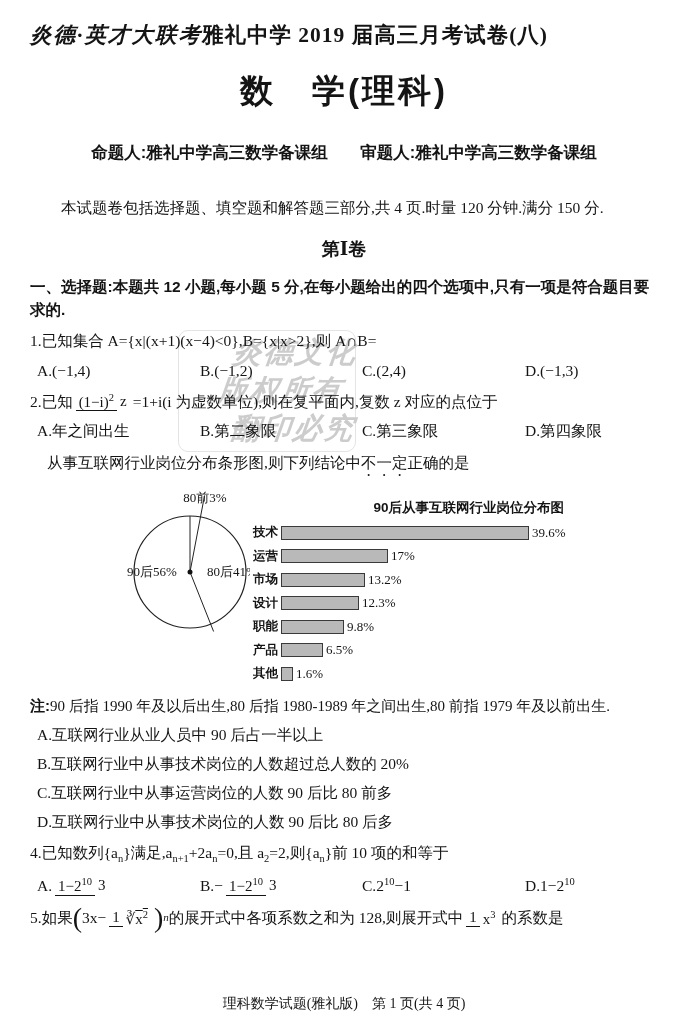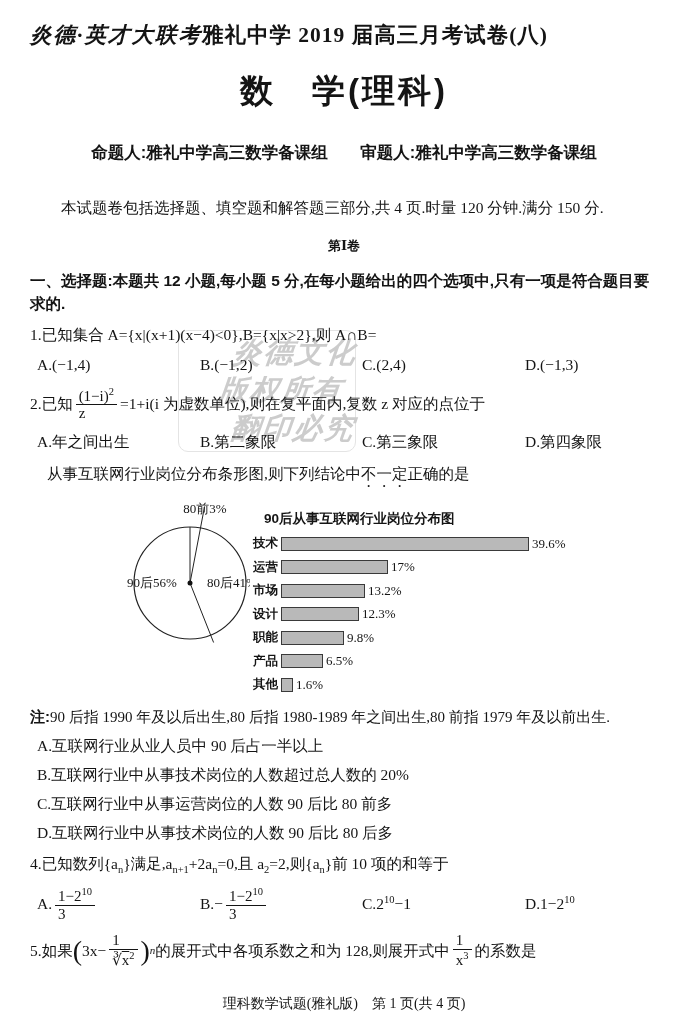--- a/index.html
+++ b/index.html
@@ -14,48 +14,48 @@
   }
   .content{position:relative;z-index:2;padding:12px 30px 0 30px;}
   .hei{font-family:"Liberation Sans","DejaVu Sans",sans-serif;}
 
   .exam-header{text-align:left;font-size:21.5px;font-weight:bold;margin-top:8px;letter-spacing:1px;}
   .exam-header .series{font-style:italic;letter-spacing:2px;}
   .subject-title{text-align:center;font-size:33px;font-weight:bold;letter-spacing:3px;margin-top:20px;}
   .authors{text-align:center;font-size:16.5px;font-weight:bold;margin-top:28px;}
   .authors span{margin:0 14px;}
   .intro{margin-top:32px;text-indent:2em;line-height:1.5;}
-  .volume{text-align:center;font-size:13px;font-weight:bold;margin-top:18px;}
+  .volume{text-align:center;font-size:18px;font-weight:bold;margin-top:18px;}
   .instruction{font-weight:bold;font-size:15.5px;margin-top:15px;line-height:1.45;}
 
   .question{margin-top:8px;line-height:1.5;}
   .q-flex{display:flex;align-items:center;flex-wrap:wrap;margin-top:8px;line-height:1.4;}
   .opts4{display:grid;grid-template-columns:163px 162px 163px 1fr;padding-left:7px;margin-top:7px;align-items:center;}
   .opt-line{padding-left:7px;margin-top:8px;line-height:1.35;}
   .opt-frac{display:flex;align-items:center;}
 
-  .frac{display:inline-flex;flex-direction:column;vertical-align:middle;margin:1px 3px;line-height:1.12;font-size:15px;}
+  .frac{display:inline-flex;flex-direction:row;align-items:center;vertical-align:middle;margin:1px 3px;line-height:1.12;font-size:15px;}
   .frac .fn{border-bottom:1px solid #141414;padding:0 3px;}
   .frac .fd{padding:0 3px;}
   .rad{text-decoration:overline;}
   .bigp{font-size:28px;font-weight:400;line-height:.9;}
   .pexp{font-size:11px;vertical-align:18px;font-style:italic;}
 
   sup{font-size:10.5px;} sub{font-size:10.5px;}
 
   .emph{
     text-emphasis:filled dot;text-emphasis-position:under right;
     -webkit-text-emphasis:filled dot;-webkit-text-emphasis-position:under right;
   }
   .q3-line2{padding-left:17px;}
 
   .charts-row{display:flex;align-items:flex-start;margin:8px 0 2px 78px;}
   .pie-wrap{flex:0 0 auto;}
   .bar-chart{flex:0 0 auto;margin-top:10px;}
-  .bar-title{font-family:"Liberation Sans","DejaVu Sans",sans-serif;font-weight:bold;font-size:13.5px;text-align:left;width:300px;padding-left:14px;margin-bottom:5px;}
+  .bar-title{font-family:"Liberation Sans","DejaVu Sans",sans-serif;font-weight:bold;font-size:13.5px;text-align:right;width:300px;padding-left:14px;margin-bottom:5px;}
   .bar-row{display:flex;align-items:center;margin-bottom:4px;}
   .bar-label{width:28px;font-family:"Liberation Sans","DejaVu Sans",sans-serif;font-weight:bold;font-size:12.5px;text-align:right;margin-right:3px;white-space:nowrap;}
   .bar-rect{display:inline-block;height:12px;background:#b9b9b9;border:1px solid #3a3a3a;}
   .bar-val{font-size:13px;margin-left:3px;}
 
   .note-line{margin-top:8px;line-height:1.4;font-size:15px;}
   .note-label{font-weight:bold;font-family:"Liberation Sans","DejaVu Sans",sans-serif;}
 
   .page-footer{position:absolute;left:0;bottom:13px;width:100%;text-align:center;font-size:14px;z-index:2;}
 

